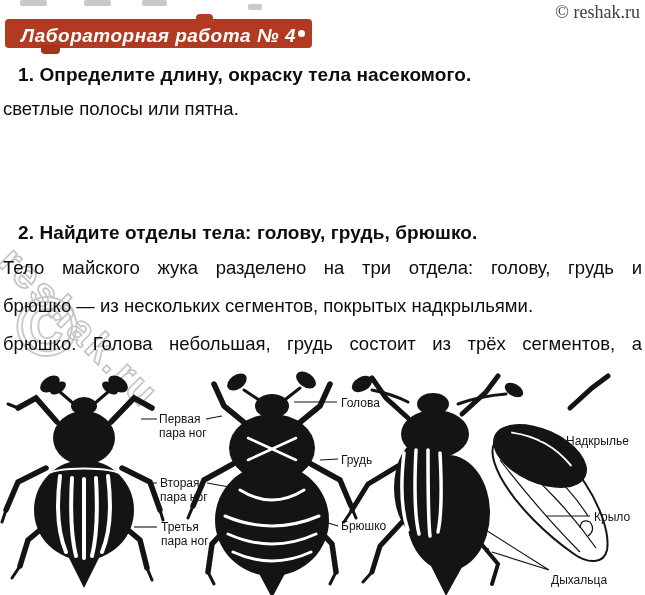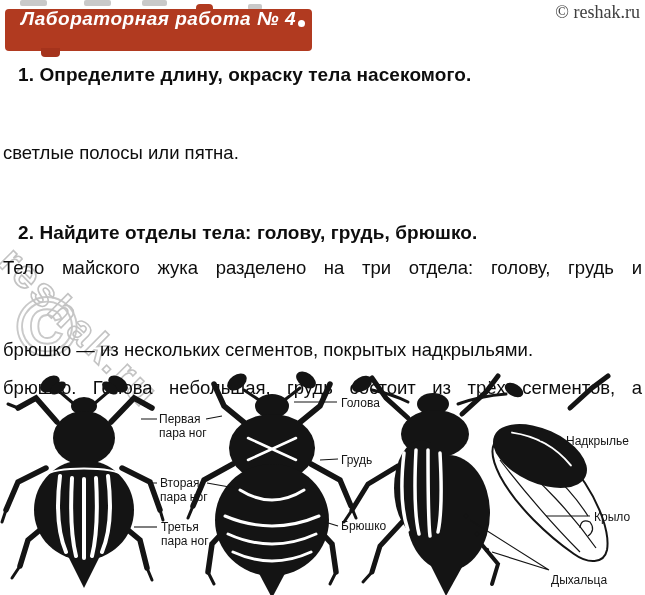--- a/index.html
+++ b/index.html
@@ -9,43 +9,43 @@
   }
   
   .copyright-top{
     position:absolute;top:2px;right:5px;
     font-family:"Liberation Serif",serif;font-size:18px;color:#404040;
   }
   
   .tape-dash{position:absolute;top:0;height:6px;background:#c9c9c9;border-radius:2px;}
   
   .badge{
-    position:absolute;left:5px;top:9px;width:307px;height:42px;
+    position:absolute;left:5px;top:19px;width:307px;height:29px;
     background:#b13a20;border-radius:4px;
-    display:flex;align-items:flex-start;justify-content:center;
+    display:flex;align-items:flex-end;justify-content:center;
   }
   .badge .bump-top{position:absolute;left:191px;top:-5px;width:17px;height:9px;background:#b13a20;border-radius:4px 4px 0 0;}
   .badge .bump-bottom{position:absolute;left:36px;bottom:-6px;width:19px;height:9px;background:#a5331c;border-radius:0 0 4px 4px;}
   .badge .dot{position:absolute;right:7px;top:11px;width:7px;height:7px;background:#ffffff;border-radius:50%;}
   .badge-label{
     color:#ffffff;font-size:19px;font-weight:bold;font-style:italic;
     letter-spacing:.5px;transform:translateY(-1px);
   }
   
   .sec-heading{
     position:absolute;left:18px;width:639px;
     font-size:19px;font-weight:bold;letter-spacing:.1px;
   }
   .heading-1{top:64px;}
   .heading-2{top:222px;}
   .para{position:absolute;left:3px;width:639px;font-size:18.5px;line-height:38px;z-index:2;}
   .para-1{top:90px;}
   .para-2{top:249px;}
   .para-line{text-align:justify;text-align-last:justify;white-space:nowrap;}
-  .para-line.last{text-align-last:left;margin-top:44px;}
+  .para-line.last{text-align-last:left;}
   
   .watermark{position:absolute;left:0;top:230px;width:220px;height:180px;z-index:1;pointer-events:none;}
   .wm-text{
     position:absolute;left:22px;top:8px;
     font-size:40px;font-weight:bold;letter-spacing:3px;
     color:transparent;-webkit-text-stroke:1.6px #c3c3c3;
     transform:rotate(45deg);transform-origin:left top;
   }
   .wm-sym{
     position:absolute;left:16px;top:48px;

